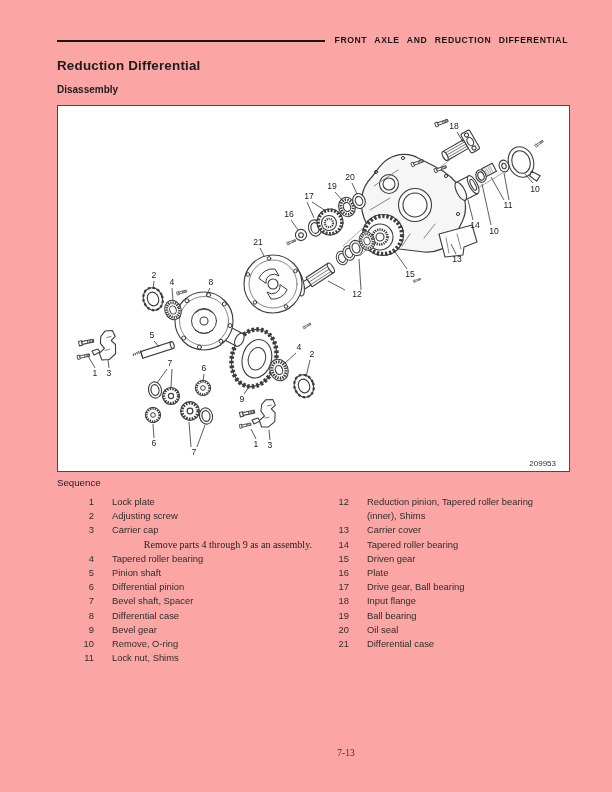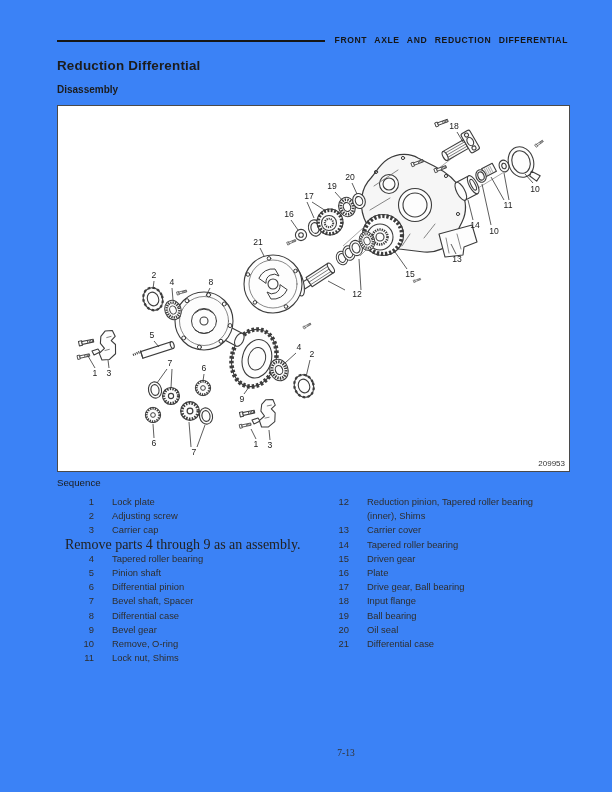--- a/index.html
+++ b/index.html
@@ -1,33 +1,33 @@
 <!DOCTYPE html>
 <html><head>
 <meta charset="utf-8">
 <style>
   html,body{margin:0;padding:0;background:#ffffff;}
-  .page{position:relative;width:612px;height:792px;background:#3b82f6;overflow:hidden;
+  .page{position:relative;width:612px;height:792px;background:#fca5a5;overflow:hidden;
         font-family:"Liberation Sans",sans-serif;color:#2a2a2a;}
   .hdr-rule{position:absolute;left:57px;top:40px;width:268px;height:2.2px;background:#161616;}
   .hdr-title{position:absolute;top:35px;right:44px;font-size:8.6px;font-weight:bold;color:#161616;
              letter-spacing:0.6px;word-spacing:4.5px;}
   .pg-title{position:absolute;left:57px;top:58px;font-size:13.4px;font-weight:bold;color:#1c1c1c;letter-spacing:0.2px;}
   .pg-sub{position:absolute;left:57px;top:84px;font-size:10px;font-weight:bold;color:#1c1c1c;}
   .fig-box{position:absolute;left:57px;top:105px;width:511px;height:365px;border:1px solid #4a4a4a;background:#fff;}
   .fig-box svg{position:absolute;left:0;top:0;}
-  .fig-num{position:absolute;right:4px;bottom:3px;font-size:8px;color:#333;}
+  .fig-num{position:absolute;right:13px;bottom:3px;font-size:8px;color:#333;}
   .seq-head{position:absolute;left:57px;top:477px;font-size:9.7px;font-weight:normal;color:#1c1c1c;}
   .seq-cols{position:absolute;left:57px;top:495px;width:511px;display:flex;}
   .seq-col{width:255px;}
   .seq-row{display:flex;min-height:14.2px;line-height:14.2px;font-size:9.4px;color:#2e2e2e;}
   .seq-num{width:37px;text-align:right;flex:none;}
   .seq-txt{margin-left:18px;}
   .seq-txt div{line-height:14.2px;}
-  .seq-note{display:block;font-family:"Liberation Serif",serif;font-size:14px;color:#222;padding-left:8px;}
+  .seq-note{display:block;font-family:"Liberation Serif",serif;font-size:10px;color:#222;padding-left:8px;text-align:right;}
   .footer{position:absolute;left:0;top:748px;width:612px;text-align:center;
           font-family:"Liberation Serif",serif;font-size:9.5px;color:#333;margin-left:40px;}
   
   .pf{fill:#fdfdfd;stroke:#3c3c3c;stroke-width:1.1;stroke-linejoin:round;}
   .pf2{fill:#f6f6f6;stroke:#3c3c3c;stroke-width:1.2;stroke-linejoin:round;}
   .ln{fill:none;stroke:#3c3c3c;stroke-width:1;stroke-linecap:round;}
   .lnT{fill:none;stroke:#555;stroke-width:0.7;stroke-linecap:round;}
   .cons{fill:none;stroke:#6a6a6a;stroke-width:0.6;}
   .callout-line{stroke:#333;stroke-width:0.8;}
   .callout-num{font-family:"Liberation Sans",sans-serif;font-size:8.6px;fill:#222;

